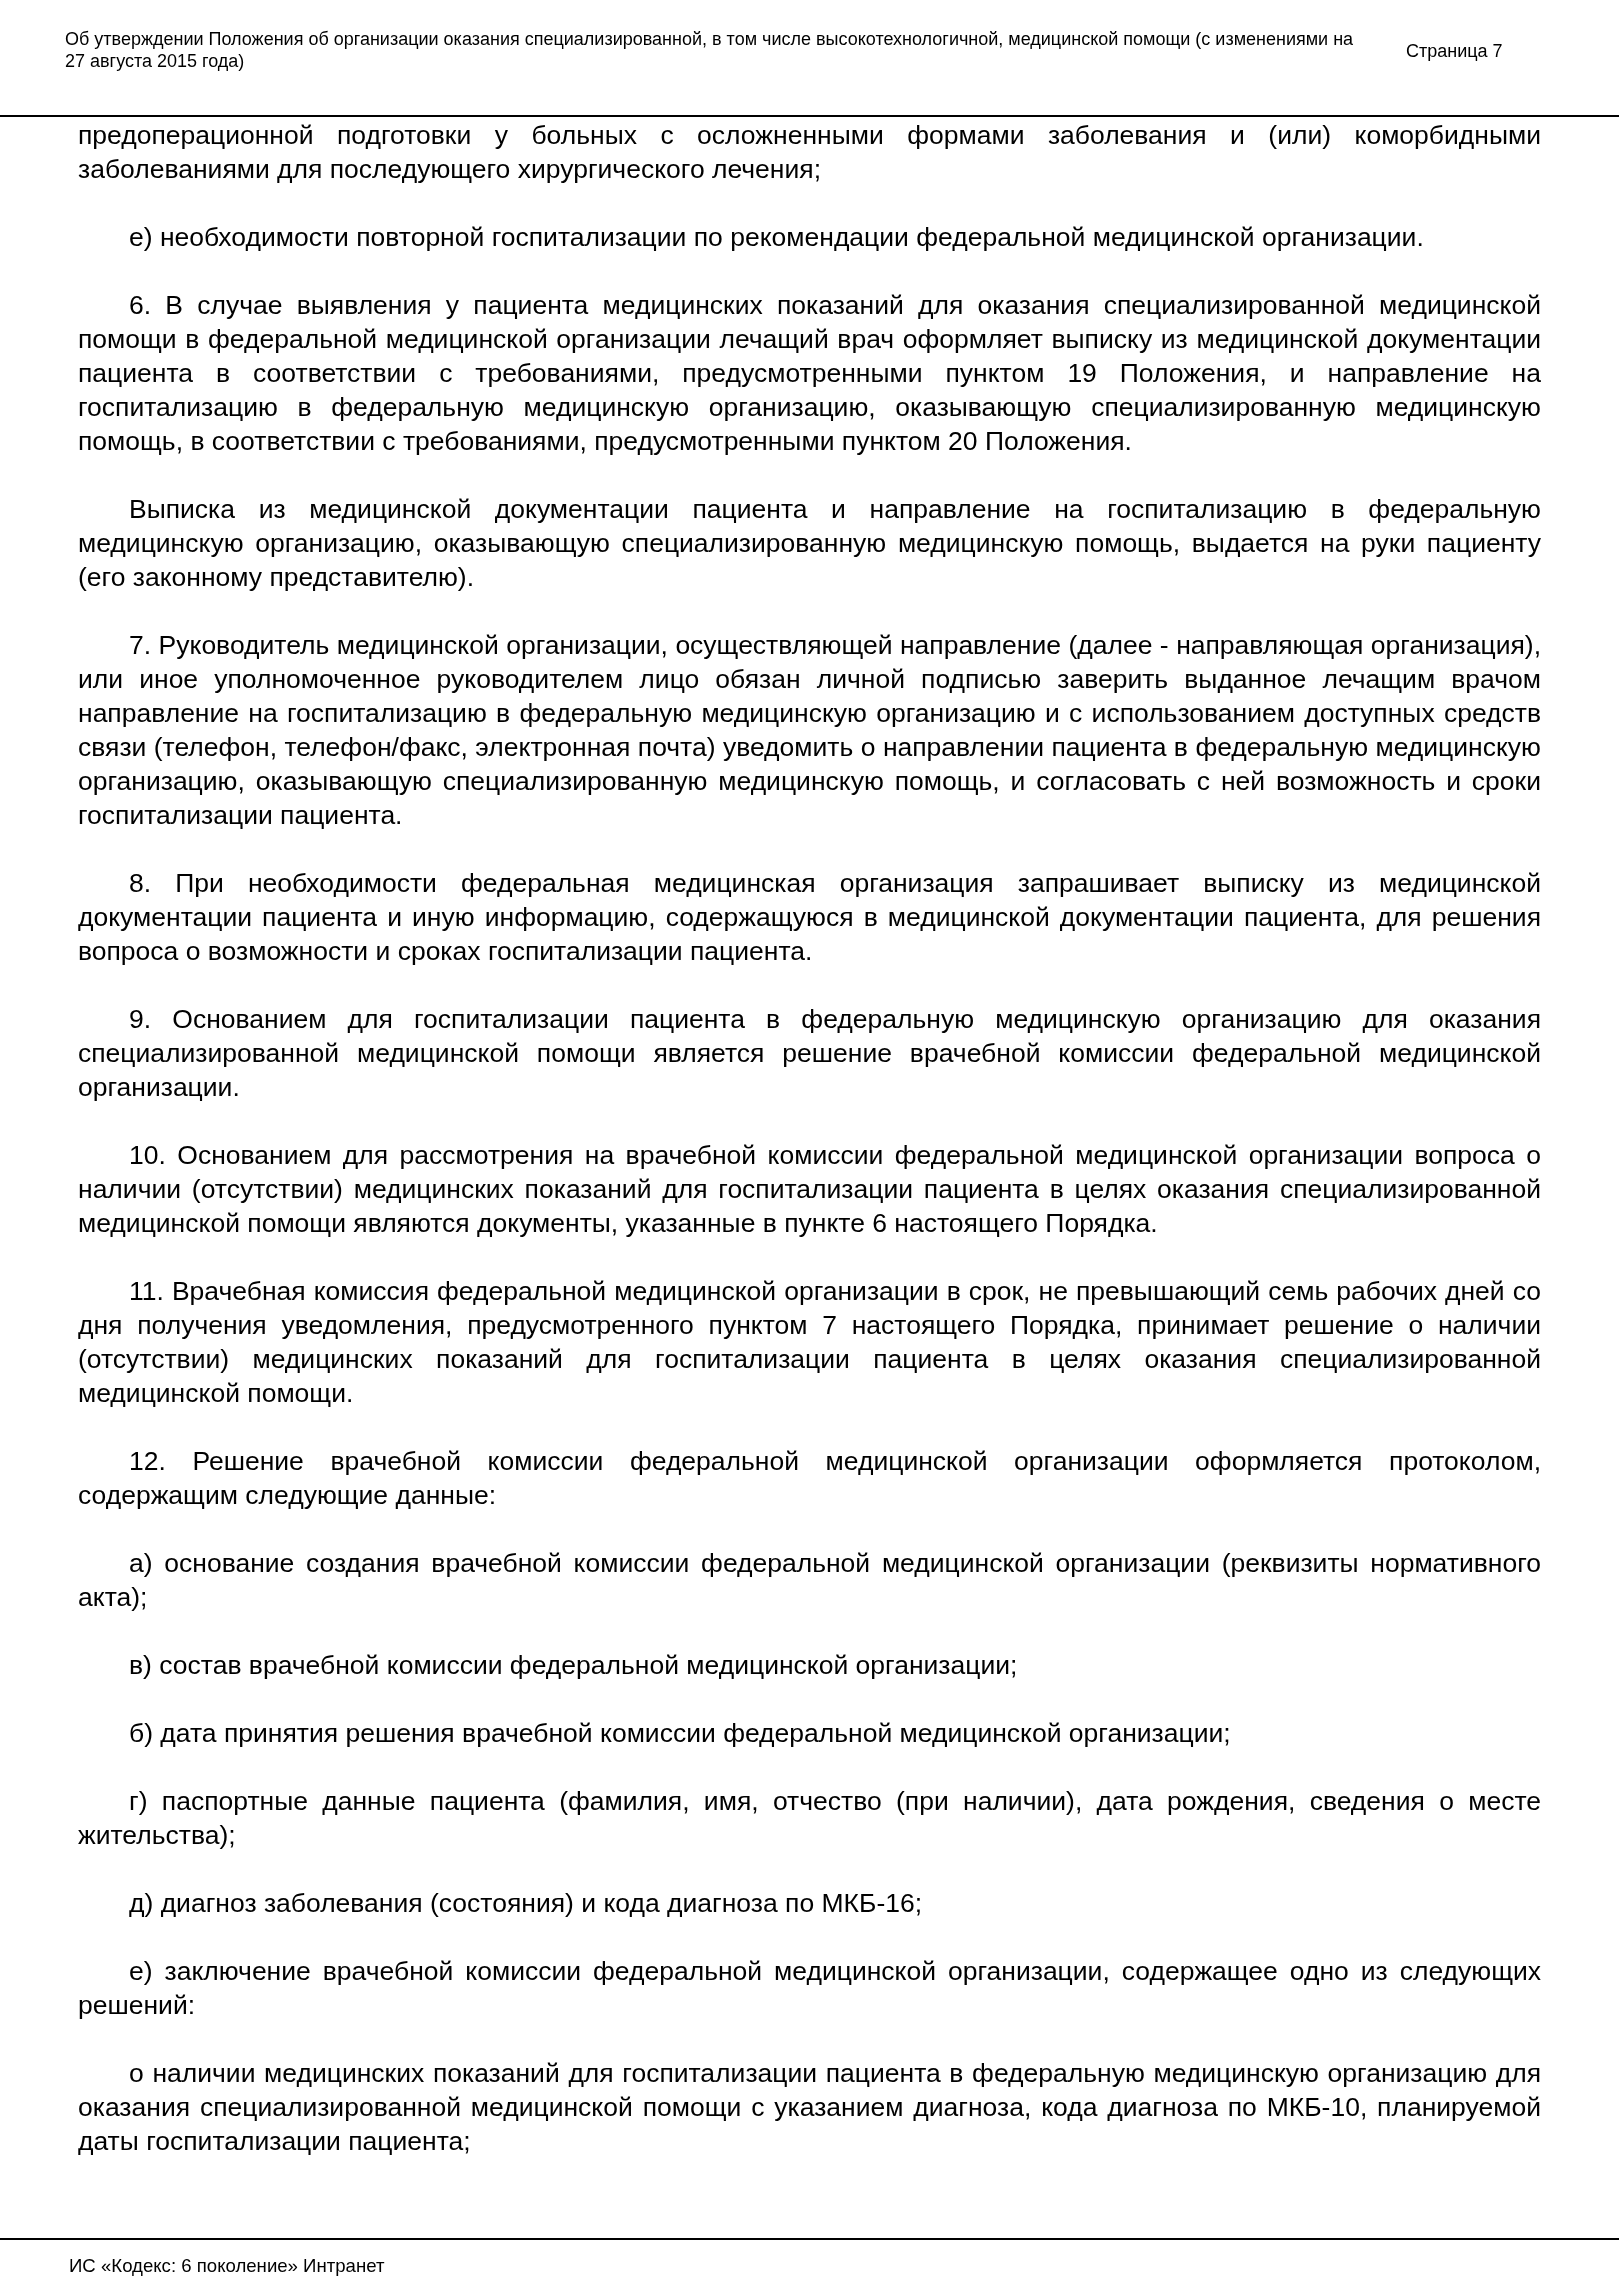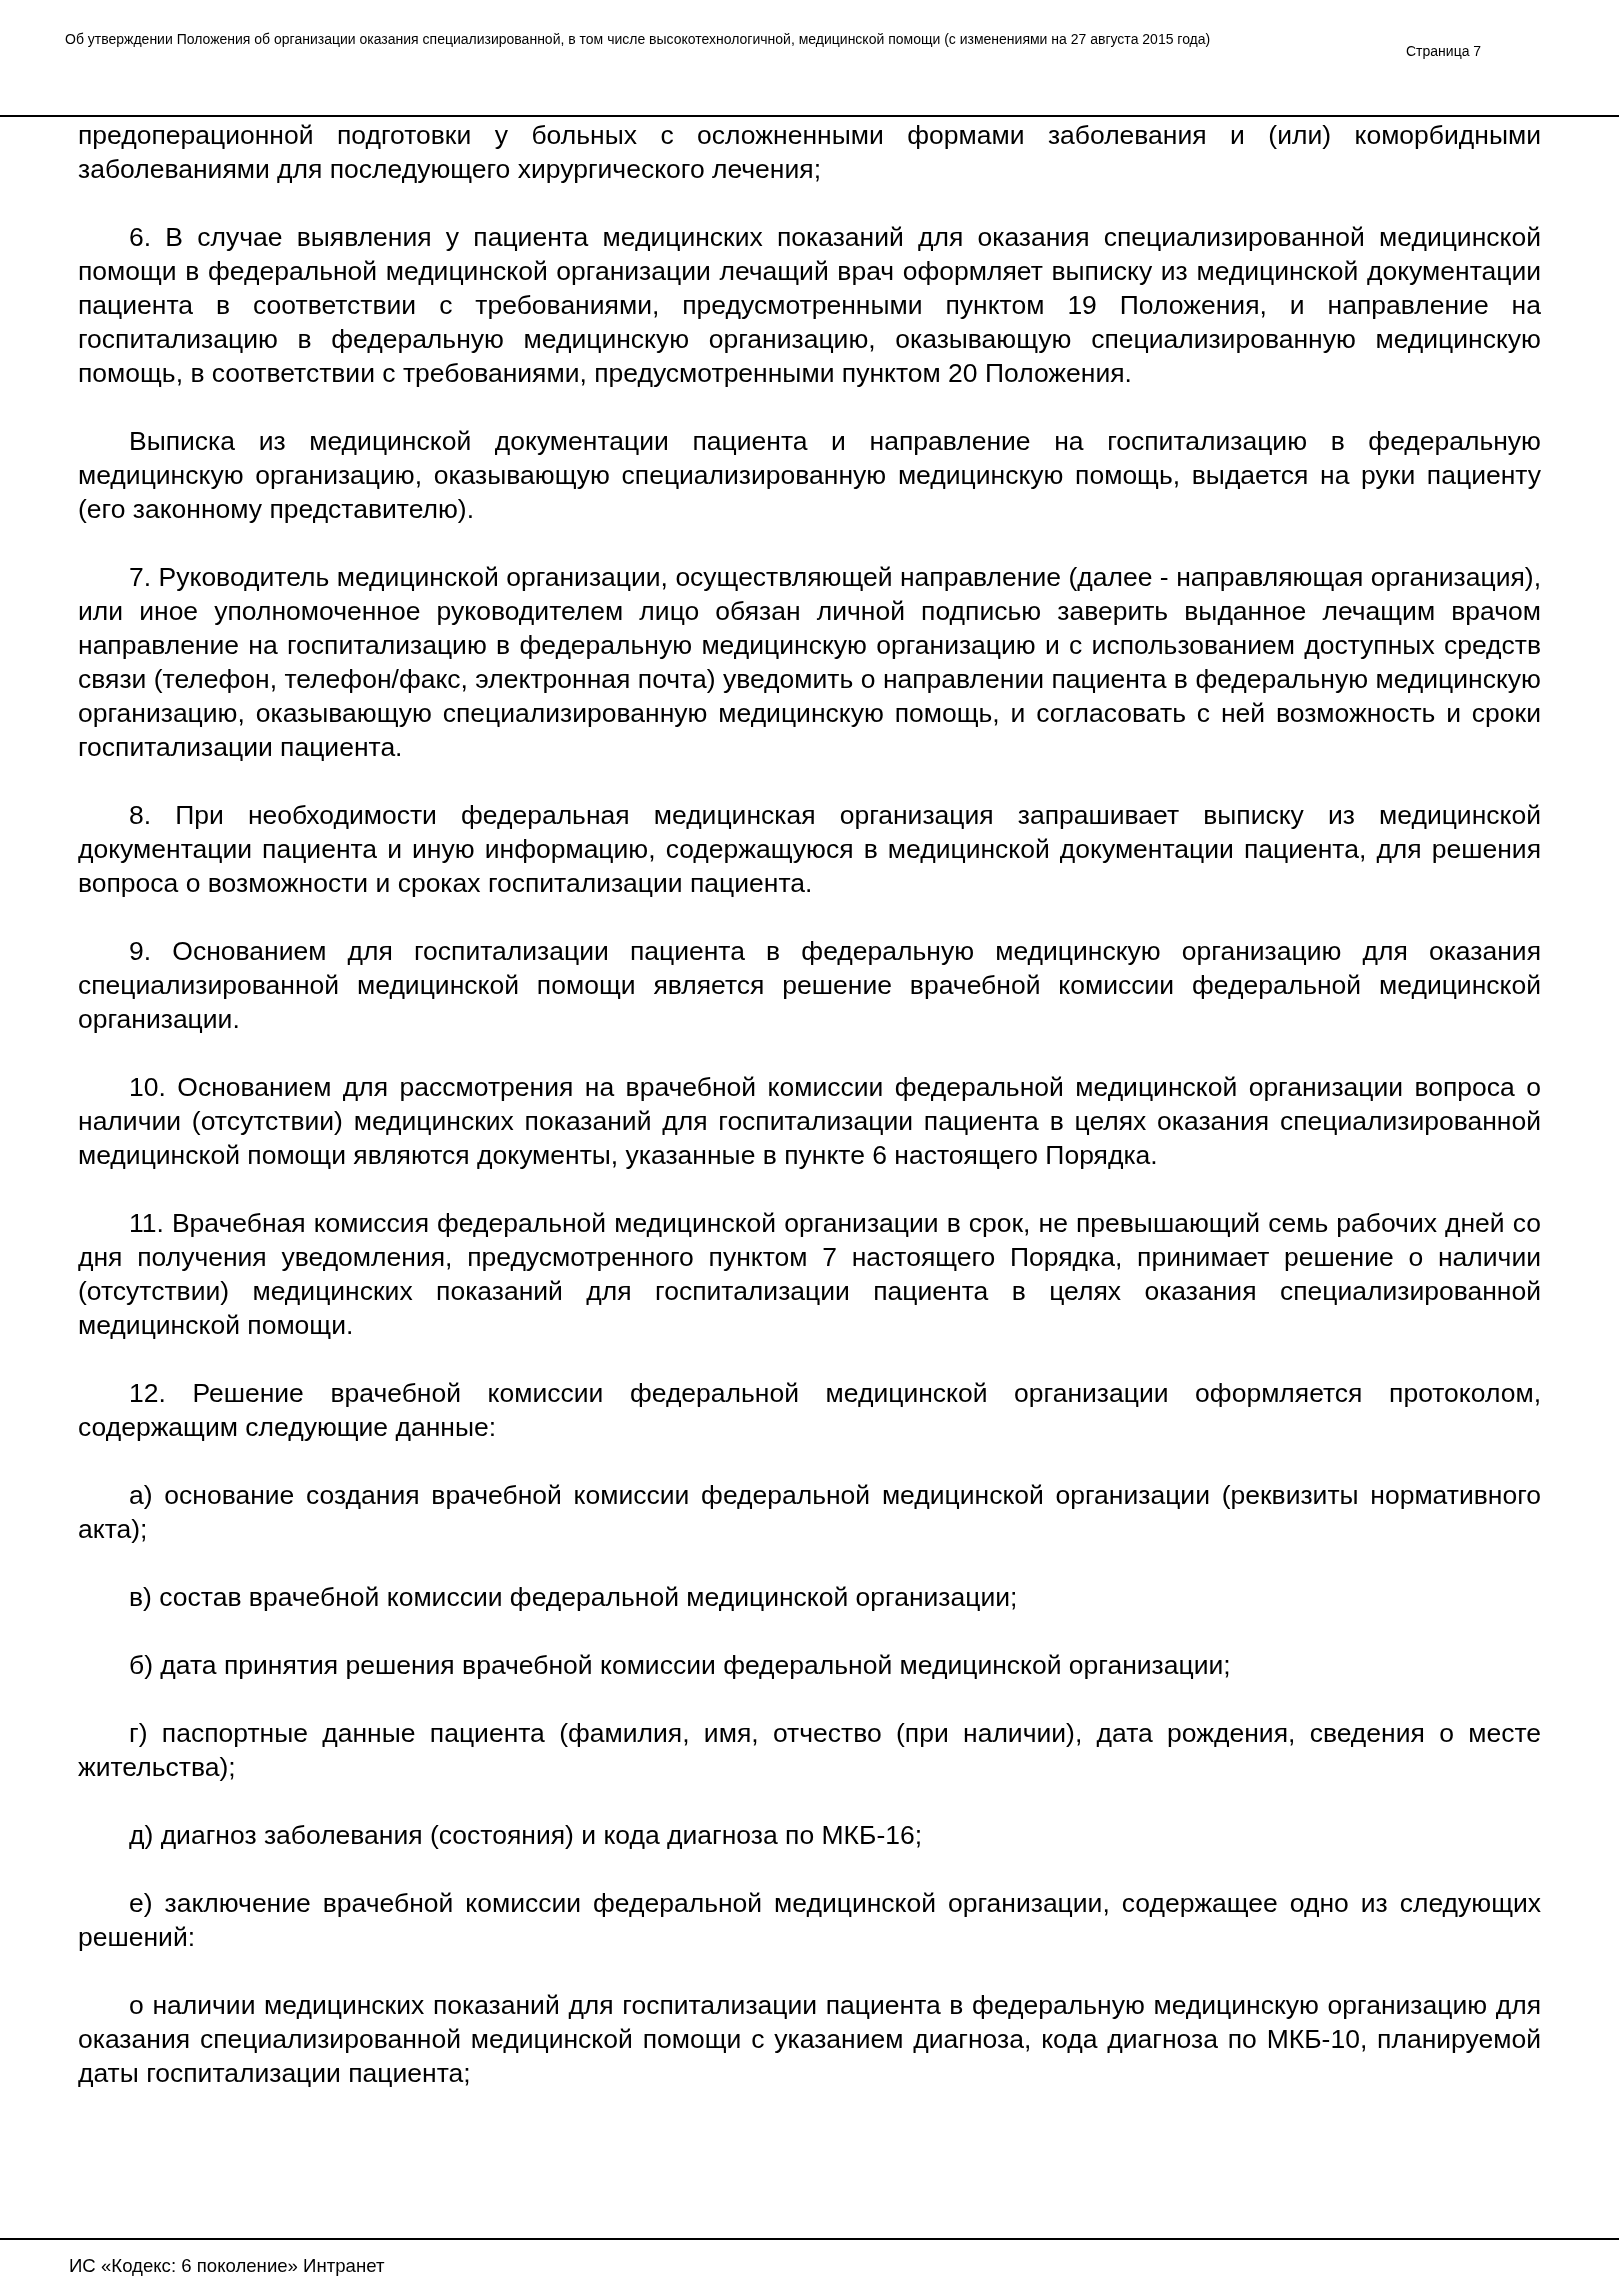--- a/index.html
+++ b/index.html
@@ -1,17 +1,17 @@
 <!DOCTYPE html>
 <html><head>
 <meta charset="utf-8">
 <style>
   html, body { margin: 0; padding: 0; background: #ffffff; }
   body { width: 1619px; height: 2292px; position: relative; overflow: hidden; color: #000; }
-  .header { position: absolute; left: 65px; top: 29px; width: 1470px; font-family: "Liberation Sans", sans-serif; font-size: 14px; line-height: 21.6px; }
+  .header { position: absolute; left: 65px; top: 29px; width: 1470px; font-family: "Liberation Sans", sans-serif; font-size: 18px; line-height: 21.6px; }
   .header .title { width: 1304px; display: inline-block; }
   .header .page-num { position: absolute; left: 1341px; top: 12px; white-space: nowrap; }
   .header .order { font-style: italic; }
   .rule { position: absolute; left: 0; width: 1619px; height: 2px; background: #000; }
   .rule.top { top: 115px; }
   .rule.bottom { top: 2238px; }
   .content { position: absolute; left: 78px; top: 118px; width: 1463px; font-family: "Liberation Sans", sans-serif; font-size: 26.5px; line-height: 34px; }
   .content p { margin: 0 0 34px 0; text-align: justify; text-indent: 51px; }
   .content p.cont { text-indent: 0; }
   .footer { position: absolute; left: 69px; top: 2254px; font-family: "Liberation Sans", sans-serif; font-size: 18.6px; line-height: 23.5px; }
@@ -21,20 +21,21 @@
 
 <div class="header">
   <span class="title">Об утверждении Положения об организации оказания специализированной, в том числе высокотехнологичной, медицинской помощи (с изменениями на 27 августа 2015 года)</span>
   <span class="page-num">Страница 7</span>
 </div>
 
 <div class="rule top"></div>
 
 <div class="content">
   <p class="cont">предоперационной подготовки у больных с осложненными формами заболевания и (или) коморбидными заболеваниями для последующего хирургического лечения;</p>
+  <p>е) необходимости повторной госпитализации по рекомендации федеральной медицинской организации.</p>
   <p>6. В случае выявления у пациента медицинских показаний для оказания специализированной медицинской помощи в федеральной медицинской организации лечащий врач оформляет выписку из медицинской документации пациента в соответствии с требованиями, предусмотренными пунктом 19 Положения, и направление на госпитализацию в федеральную медицинскую организацию, оказывающую специализированную медицинскую помощь, в соответствии с требованиями, предусмотренными пунктом 20 Положения.</p>
   <p>Выписка из медицинской документации пациента и направление на госпитализацию в федеральную медицинскую организацию, оказывающую специализированную медицинскую помощь, выдается на руки пациенту (его законному представителю).</p>
   <p>7. Руководитель медицинской организации, осуществляющей направление (далее - направляющая организация), или иное уполномоченное руководителем лицо обязан личной подписью заверить выданное лечащим врачом направление на госпитализацию в федеральную медицинскую организацию и с использованием доступных средств связи (телефон, телефон/факс, электронная почта) уведомить о направлении пациента в федеральную медицинскую организацию, оказывающую специализированную медицинскую помощь, и согласовать с ней возможность и сроки госпитализации пациента.</p>
   <p>8. При необходимости федеральная медицинская организация запрашивает выписку из медицинской документации пациента и иную информацию, содержащуюся в медицинской документации пациента, для решения вопроса о возможности и сроках госпитализации пациента.</p>
   <p>9. Основанием для госпитализации пациента в федеральную медицинскую организацию для оказания специализированной медицинской помощи является решение врачебной комиссии федеральной медицинской организации.</p>
   <p>10. Основанием для рассмотрения на врачебной комиссии федеральной медицинской организации вопроса о наличии (отсутствии) медицинских показаний для госпитализации пациента в целях оказания специализированной медицинской помощи являются документы, указанные в пункте 6 настоящего Порядка.</p>
   <p>11. Врачебная комиссия федеральной медицинской организации в срок, не превышающий семь рабочих дней со дня получения уведомления, предусмотренного пунктом 7 настоящего Порядка, принимает решение о наличии (отсутствии) медицинских показаний для госпитализации пациента в целях оказания специализированной медицинской помощи.</p>
   <p>12. Решение врачебной комиссии федеральной медицинской организации оформляется протоколом, содержащим следующие данные:</p>
   <p>а) основание создания врачебной комиссии федеральной медицинской организации (реквизиты нормативного акта);</p>
   <p>в) состав врачебной комиссии федеральной медицинской организации;</p>

